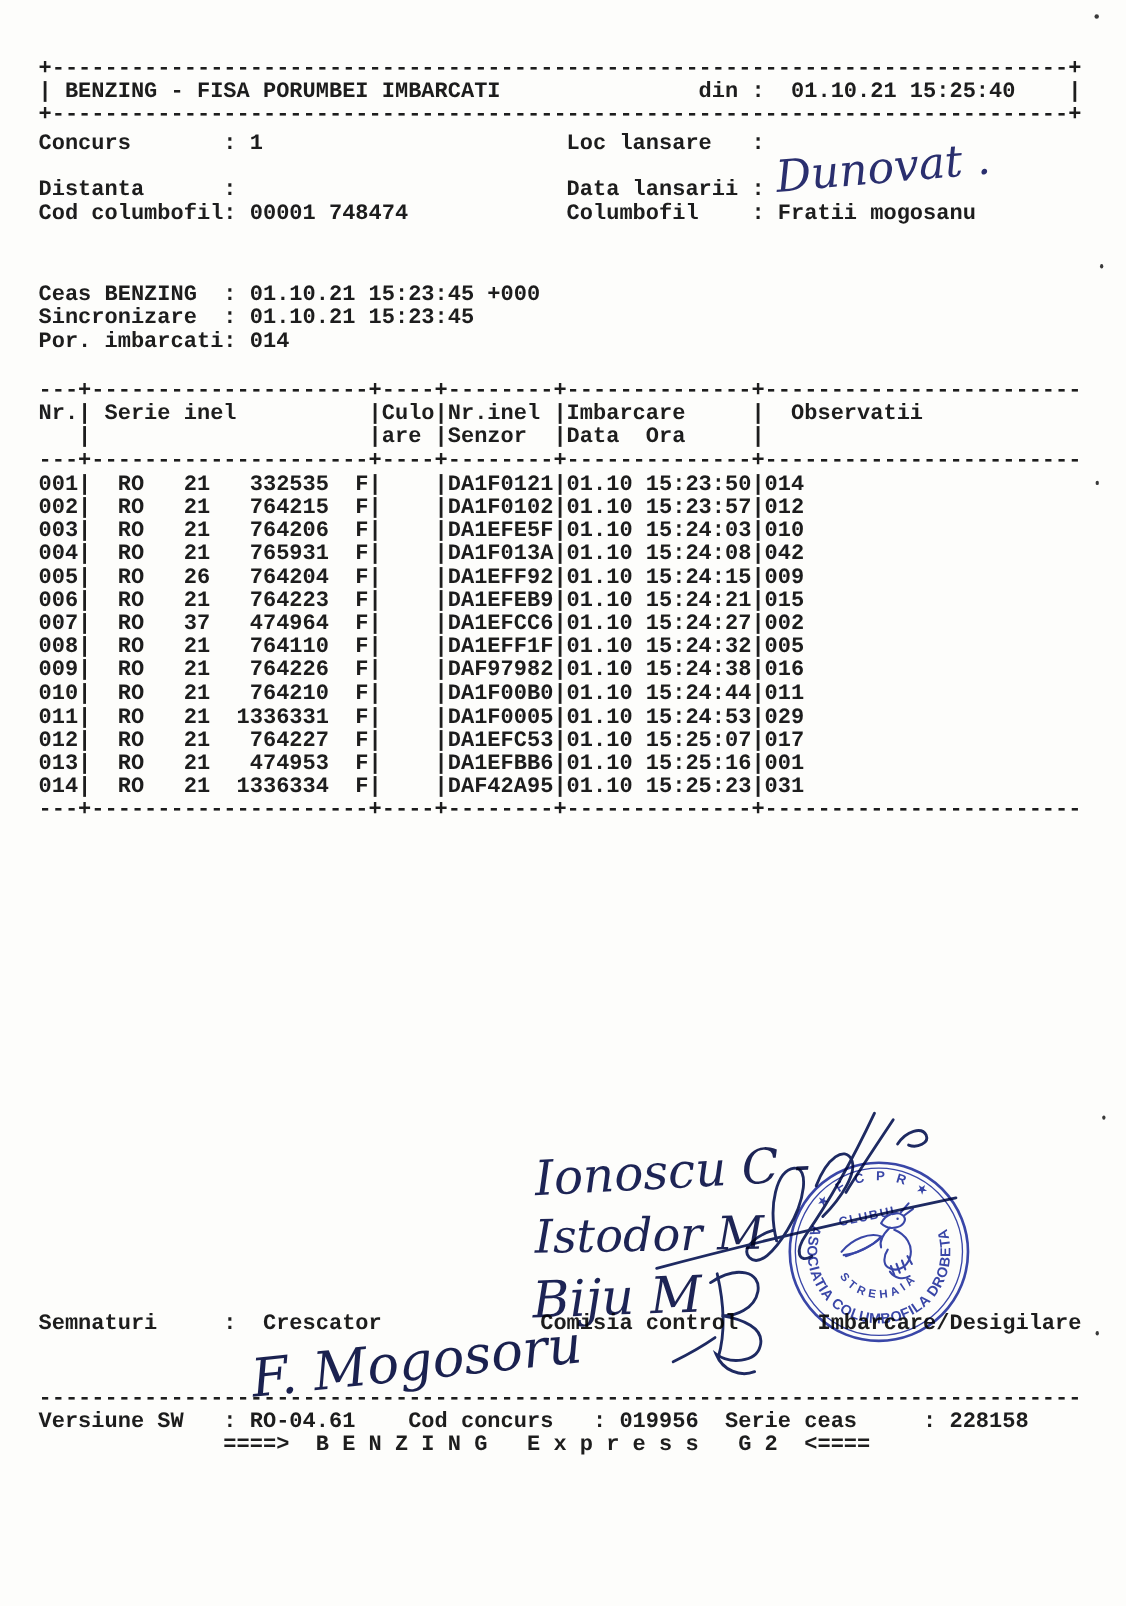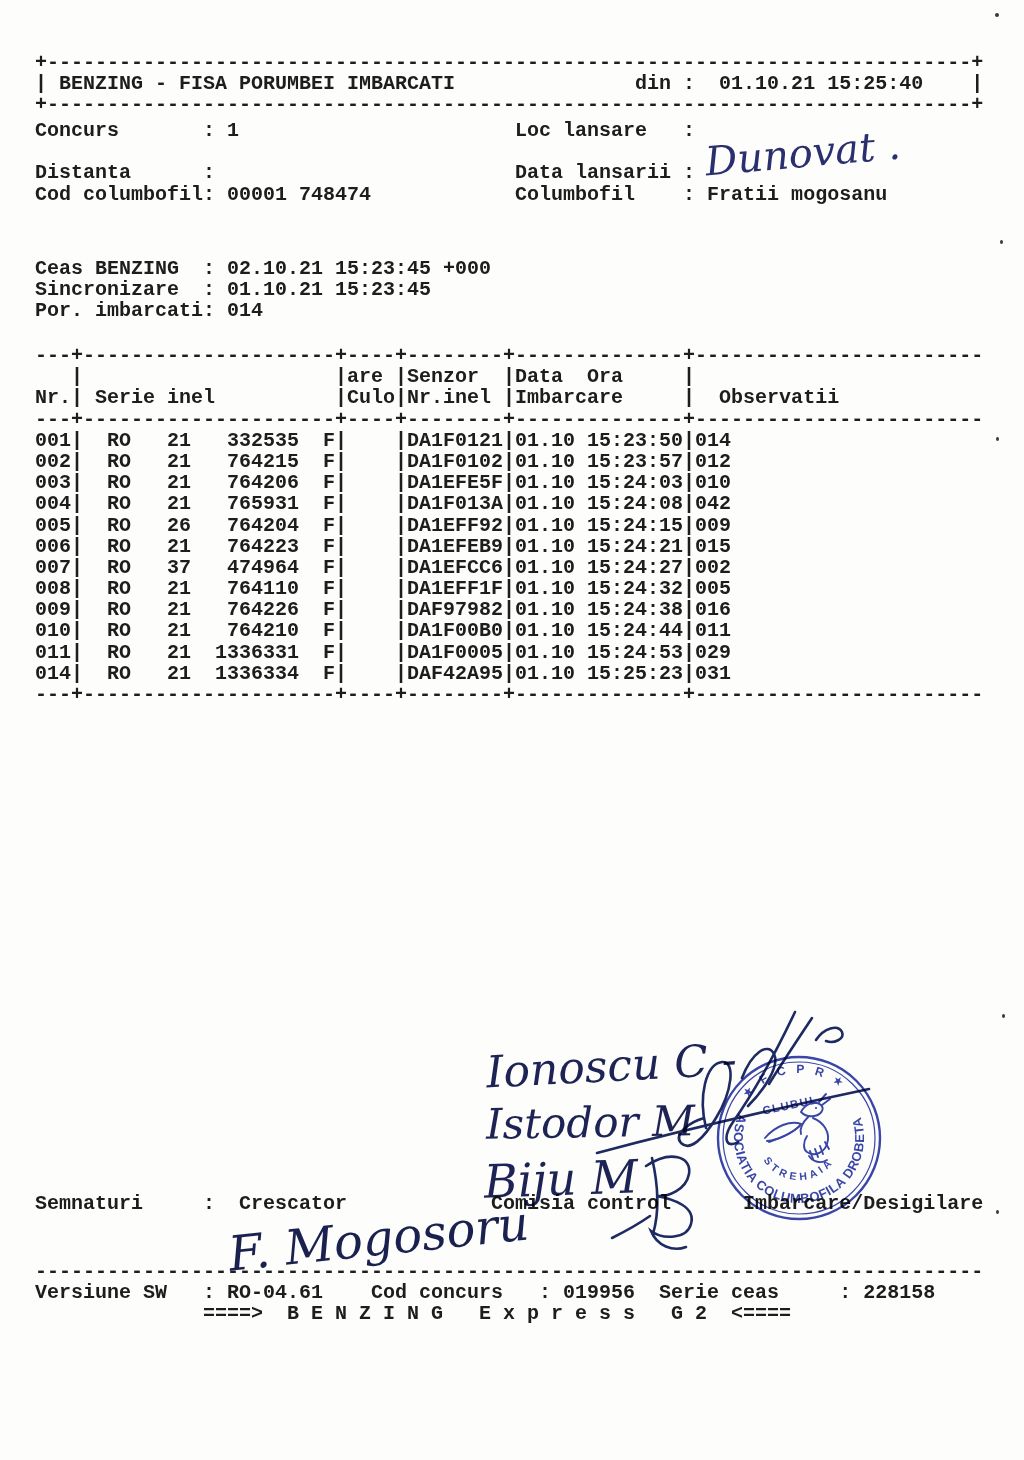--- a/index.html
+++ b/index.html
@@ -25,40 +25,42 @@
         <div class="line">| BENZING - FISA PORUMBEI IMBARCATI               din :  01.10.21 15:25:40    |</div>
         <div class="line">+-----------------------------------------------------------------------------+</div>
       </div>
     <div class="block" style="top:120px">
         <div class="line">Concurs       : 1                       Loc lansare   :</div>
         <div class="line">&nbsp;</div>
         <div class="line">Distanta      :                         Data lansarii :</div>
         <div class="line">Cod columbofil: 00001 748474            Columbofil    : Fratii mogosanu</div>
       </div>
     <div class="block" style="top:258px">
-        <div class="line">Ceas BENZING  : 02.10.21 15:23:45 +000</div>
+        <div class="line">Ceas BENZING  : 01.10.21 15:23:45 +000</div>
         <div class="line">Sincronizare  : 01.10.21 15:23:45</div>
         <div class="line">Por. imbarcati: 014</div>
       </div>
     <div class="block" style="top:345px">
         <div class="line">---+---------------------+----+--------+--------------+------------------------</div>
+        <div class="line">Nr.| Serie inel          |Culo|Nr.inel |Imbarcare     |  Observatii</div>
         <div class="line">   |                     |are |Senzor  |Data  Ora     |</div>
-        <div class="line">Nr.| Serie inel          |Culo|Nr.inel |Imbarcare     |  Observatii</div>
         <div class="line">---+---------------------+----+--------+--------------+------------------------</div>
         <div class="line">001|  RO   21   332535  F|    |DA1F0121|01.10 15:23:50|014</div>
         <div class="line">002|  RO   21   764215  F|    |DA1F0102|01.10 15:23:57|012</div>
         <div class="line">003|  RO   21   764206  F|    |DA1EFE5F|01.10 15:24:03|010</div>
         <div class="line">004|  RO   21   765931  F|    |DA1F013A|01.10 15:24:08|042</div>
         <div class="line">005|  RO   26   764204  F|    |DA1EFF92|01.10 15:24:15|009</div>
         <div class="line">006|  RO   21   764223  F|    |DA1EFEB9|01.10 15:24:21|015</div>
         <div class="line">007|  RO   37   474964  F|    |DA1EFCC6|01.10 15:24:27|002</div>
         <div class="line">008|  RO   21   764110  F|    |DA1EFF1F|01.10 15:24:32|005</div>
         <div class="line">009|  RO   21   764226  F|    |DAF97982|01.10 15:24:38|016</div>
         <div class="line">010|  RO   21   764210  F|    |DA1F00B0|01.10 15:24:44|011</div>
         <div class="line">011|  RO   21  1336331  F|    |DA1F0005|01.10 15:24:53|029</div>
+        <div class="line">012|  RO   21   764227  F|    |DA1EFC53|01.10 15:25:07|017</div>
+        <div class="line">013|  RO   21   474953  F|    |DA1EFBB6|01.10 15:25:16|001</div>
         <div class="line">014|  RO   21  1336334  F|    |DAF42A95|01.10 15:25:23|031</div>
         <div class="line">---+---------------------+----+--------+--------------+------------------------</div>
       </div>
     <div class="block" style="top:1193px">
         <div class="line">Semnaturi     :  Crescator            Comisia control      Imbarcare/Desigilare</div>
       </div>
     <div class="block" style="top:1261px">
         <div class="line">-------------------------------------------------------------------------------</div>
         <div class="line">Versiune SW   : RO-04.61    Cod concurs   : 019956  Serie ceas     : 228158</div>
         <div class="line">              ====&gt;  B E N Z I N G   E x p r e s s   G 2  &lt;====</div>

